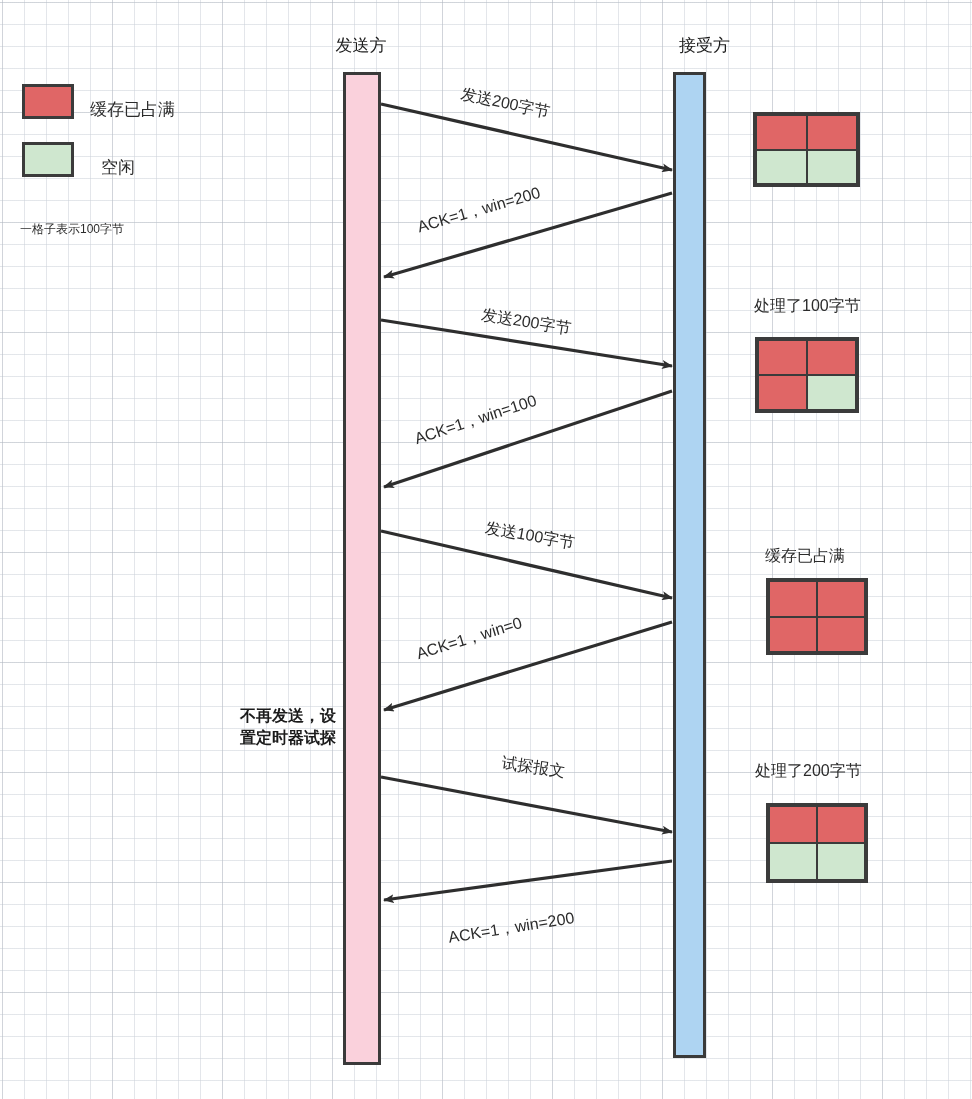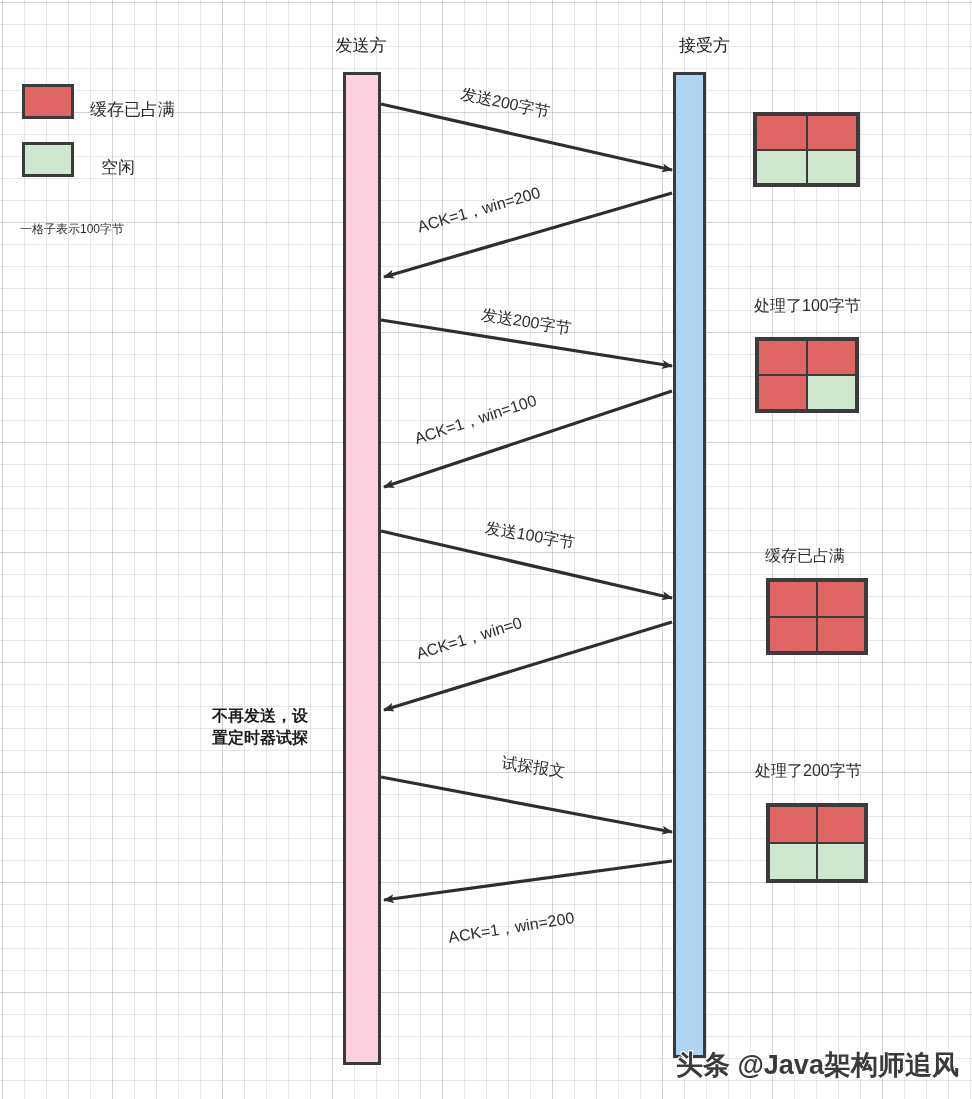--- a/index.html
+++ b/index.html
@@ -88,21 +88,21 @@
     white-space: nowrap;
     transform-origin: left top;
   }
 
   
   .side-note {
     position: absolute;
     font-size: 16px;
     font-weight: bold;
     color: #1b1b1b;
-    text-align: center;
+    text-align: right;
     line-height: 1.35;
   }
 
   
   #arrows {
     position: absolute;
     left: 0;
     top: 0;
     width: 972px;
     height: 1099px;
@@ -206,15 +206,14 @@
   </div>
 
   <div class="buffer-label" style="left:755px; top:761px;">处理了200字节</div>
   <div class="buffer" style="left:766px; top:803px; width:102px; height:80px;">
     <div class="cell" style="background:#e06666;"></div>
     <div class="cell" style="background:#e06666;"></div>
     <div class="cell" style="background:#cfe7cf;"></div>
     <div class="cell" style="background:#cfe7cf;"></div>
   </div>
 
-  <div class="watermark" style="left:676px; top:1047px;">头条 @Java架构师追风</div>
 
 </div>
 
 </body></html>

